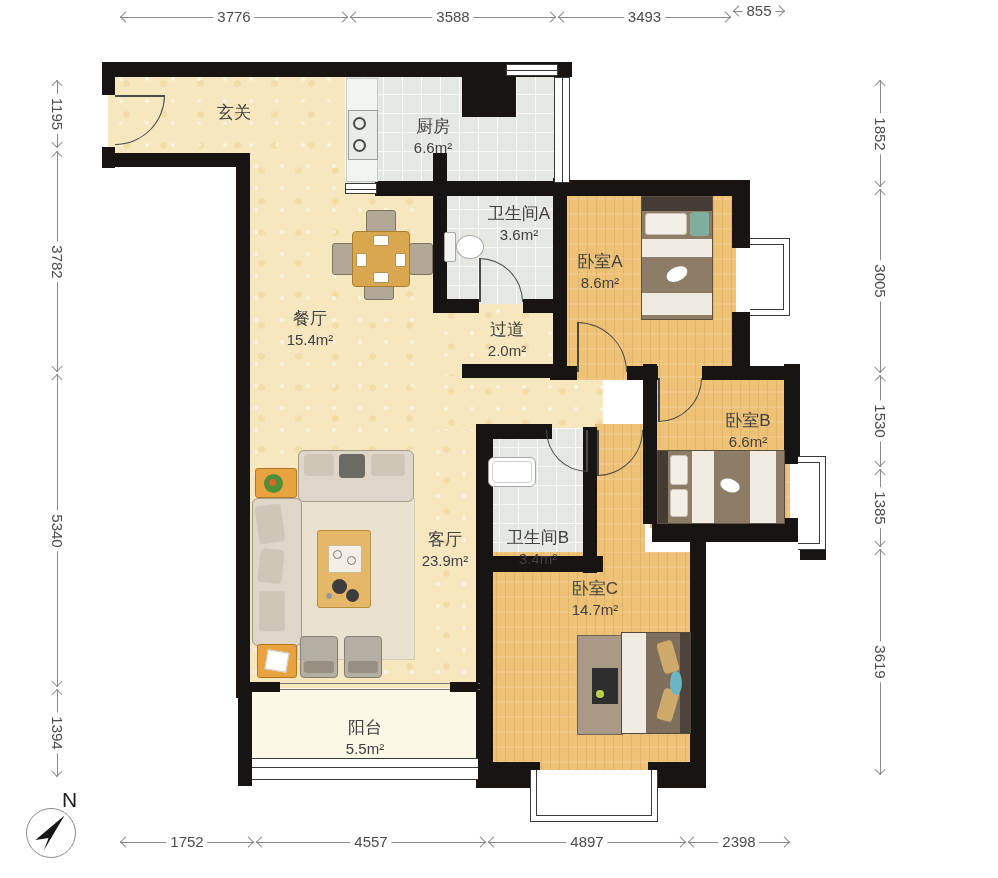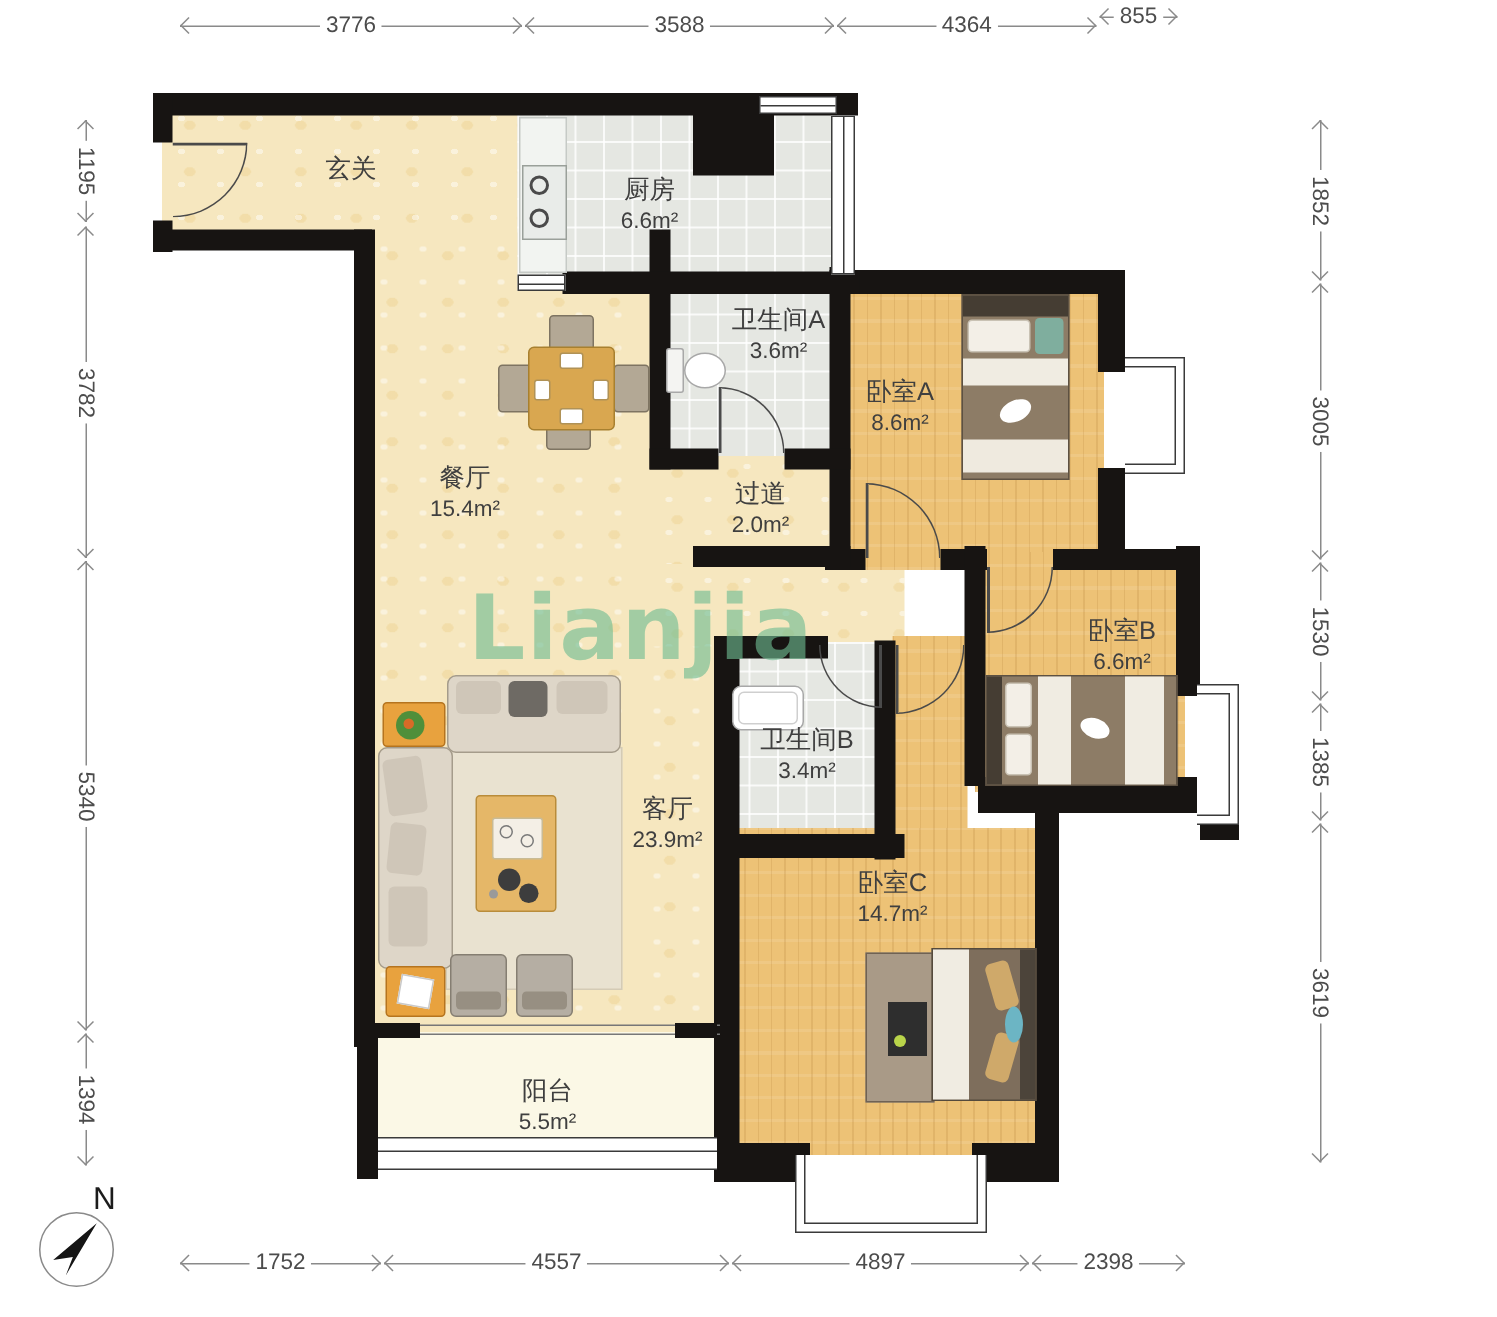--- a/index.html
+++ b/index.html
@@ -219,21 +219,20 @@
   <div class="fur" style="left:255px;top:468px;width:42px;height:30px;background:#e8a23e;border:1px solid #b5741f;border-radius:3px">
     <div class="fur" style="left:8px;top:5px;width:19px;height:19px;background:#4f8f3a;border-radius:50%">
       <div class="fur" style="left:5px;top:5px;width:7px;height:7px;background:#d86a27;border-radius:50%"></div>
     </div>
   </div>
   <div class="fur" style="left:257px;top:644px;width:40px;height:34px;background:#e8a23e;border:1px solid #b5741f;border-radius:3px">
     <div class="fur" style="left:8px;top:6px;width:22px;height:20px;background:#fff;border:1px solid #c9c9c9;transform:rotate(10deg)"></div>
   </div>
 
   <div class="wm">
-    <span class="wm-main">Lianjia</span>
   </div>
 
   <div class="rlabel" style="left:234px;top:113px">
     <span class="rname">玄关</span>
   </div>
   <div class="rlabel" style="left:433px;top:137px">
     <span class="rname">厨房</span>
     <span class="rarea">6.6m²</span>
   </div>
   <div class="rlabel" style="left:519px;top:224px">
@@ -249,21 +248,21 @@
     <span class="rarea">15.4m²</span>
   </div>
   <div class="rlabel" style="left:507px;top:340px">
     <span class="rname">过道</span>
     <span class="rarea">2.0m²</span>
   </div>
   <div class="rlabel" style="left:748px;top:431px">
     <span class="rname">卧室B</span>
     <span class="rarea">6.6m²</span>
   </div>
-  <div class="rlabel" style="left:538px;top:504px">
+  <div class="rlabel" style="left:538px;top:548px">
     <span class="rname">卫生间B</span>
     <span class="rarea">3.4m²</span>
   </div>
   <div class="rlabel" style="left:445px;top:550px">
     <span class="rname">客厅</span>
     <span class="rarea">23.9m²</span>
   </div>
   <div class="rlabel" style="left:595px;top:599px">
     <span class="rname">卧室C</span>
     <span class="rarea">14.7m²</span>
@@ -279,21 +278,21 @@
       <span class="lbl">3776</span>
     </div>
   <div class="dim h" style="left:350px;top:10px;width:206px">
       <i class="s"></i>
       <i class="e"></i>
       <span class="lbl">3588</span>
     </div>
   <div class="dim h" style="left:558px;top:10px;width:173px">
       <i class="s"></i>
       <i class="e"></i>
-      <span class="lbl">4364</span>
+      <span class="lbl">3493</span>
     </div>
   <div class="dim h" style="left:733px;top:4px;width:52px">
       <i class="s"></i>
       <i class="e"></i>
       <span class="lbl">855</span>
     </div>
 
   <div class="dim v" style="left:50px;top:80px;height:68px">
       <i class="s"></i>
       <i class="e"></i>

